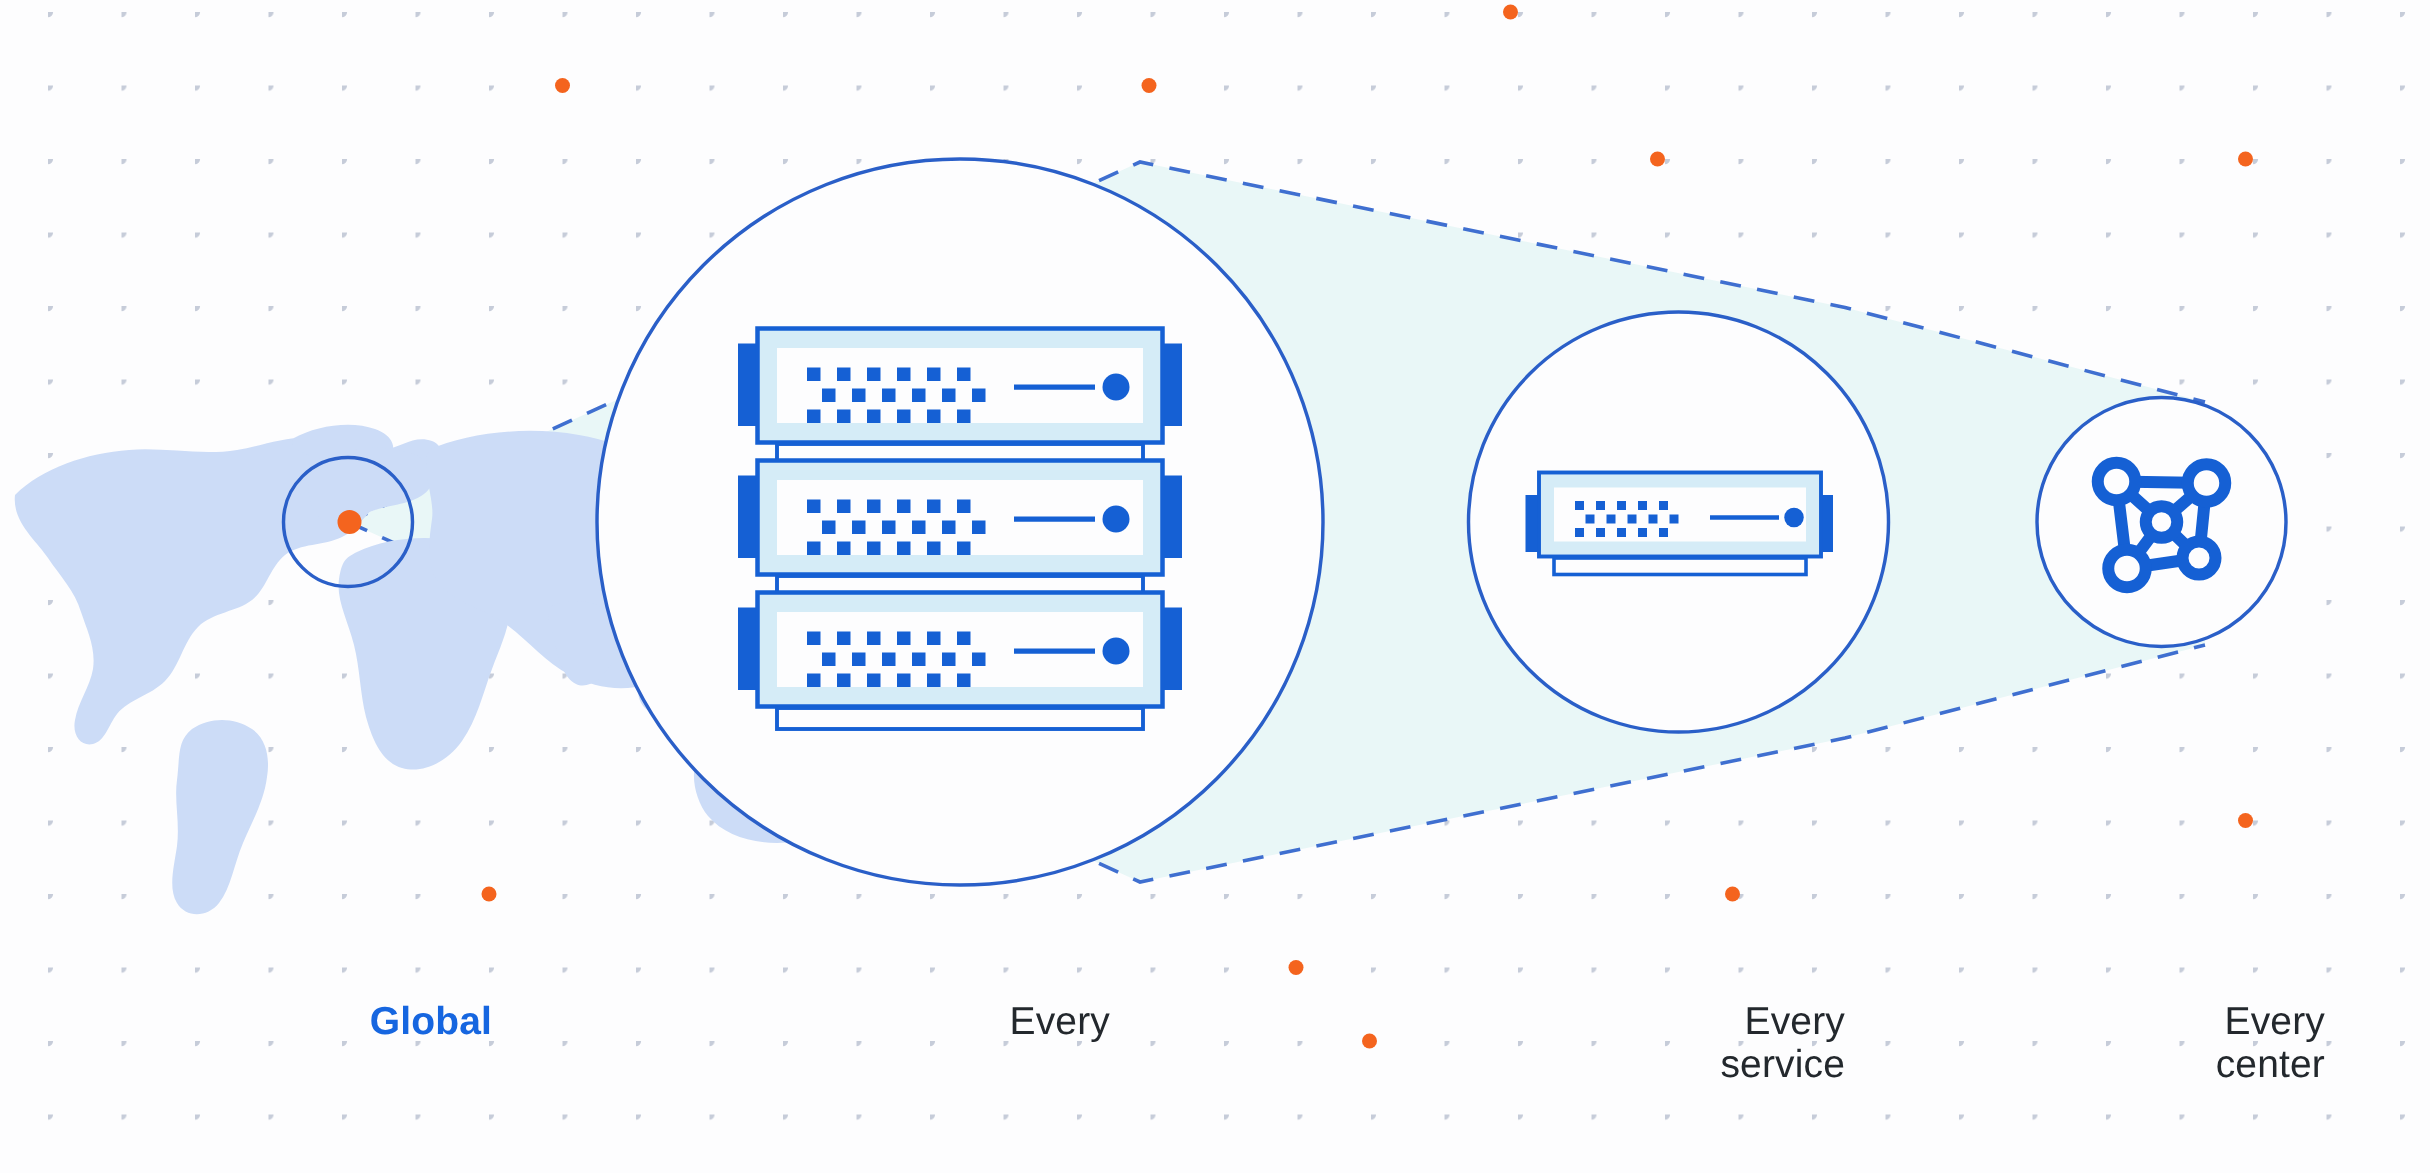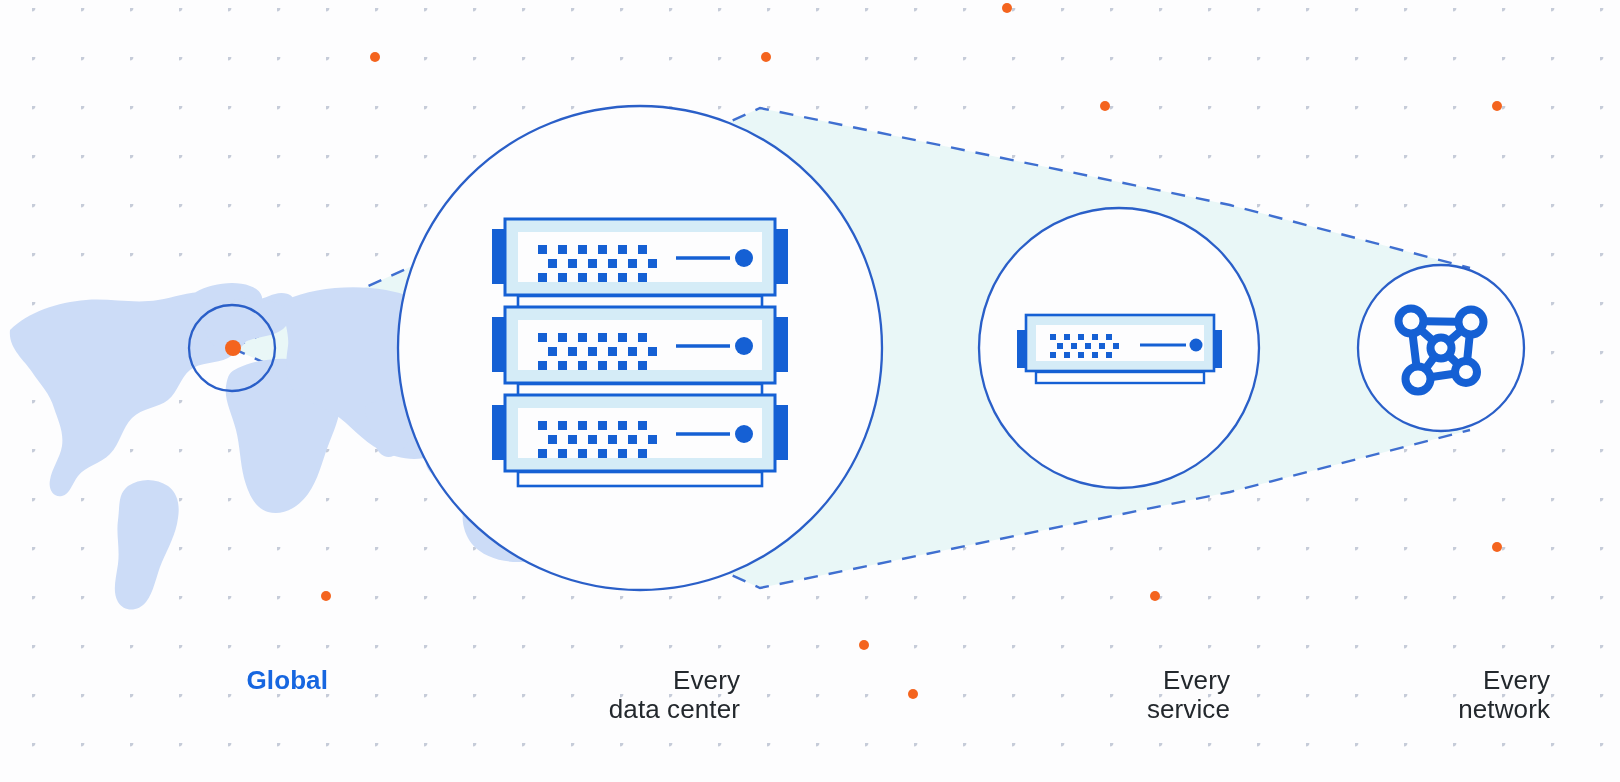--- a/index.html
+++ b/index.html
@@ -288,25 +288,24 @@
       <circle cx="913" cy="694" r="5"></circle>
     </g>
   </svg>
 
   <div class="labels">
     <div class="lbl accent" style="left:128px; top:666px; width:200px;">
       <span class="l1">Global</span>
     </div>
     <div class="lbl" style="left:540px; top:666px; width:200px;">
       <span class="l1">Every</span>
-      <span class="l2">data center</span>
     </div>
     <div class="lbl" style="left:1030px; top:666px; width:200px;">
       <span class="l1">Every</span>
       <span class="l2">service</span>
     </div>
     <div class="lbl" style="left:1350px; top:666px; width:200px;">
       <span class="l1">Every</span>
-      <span class="l2">network</span>
+      <span class="l2">center</span>
     </div>
   </div>
 
 </div>
 
 </body></html>

